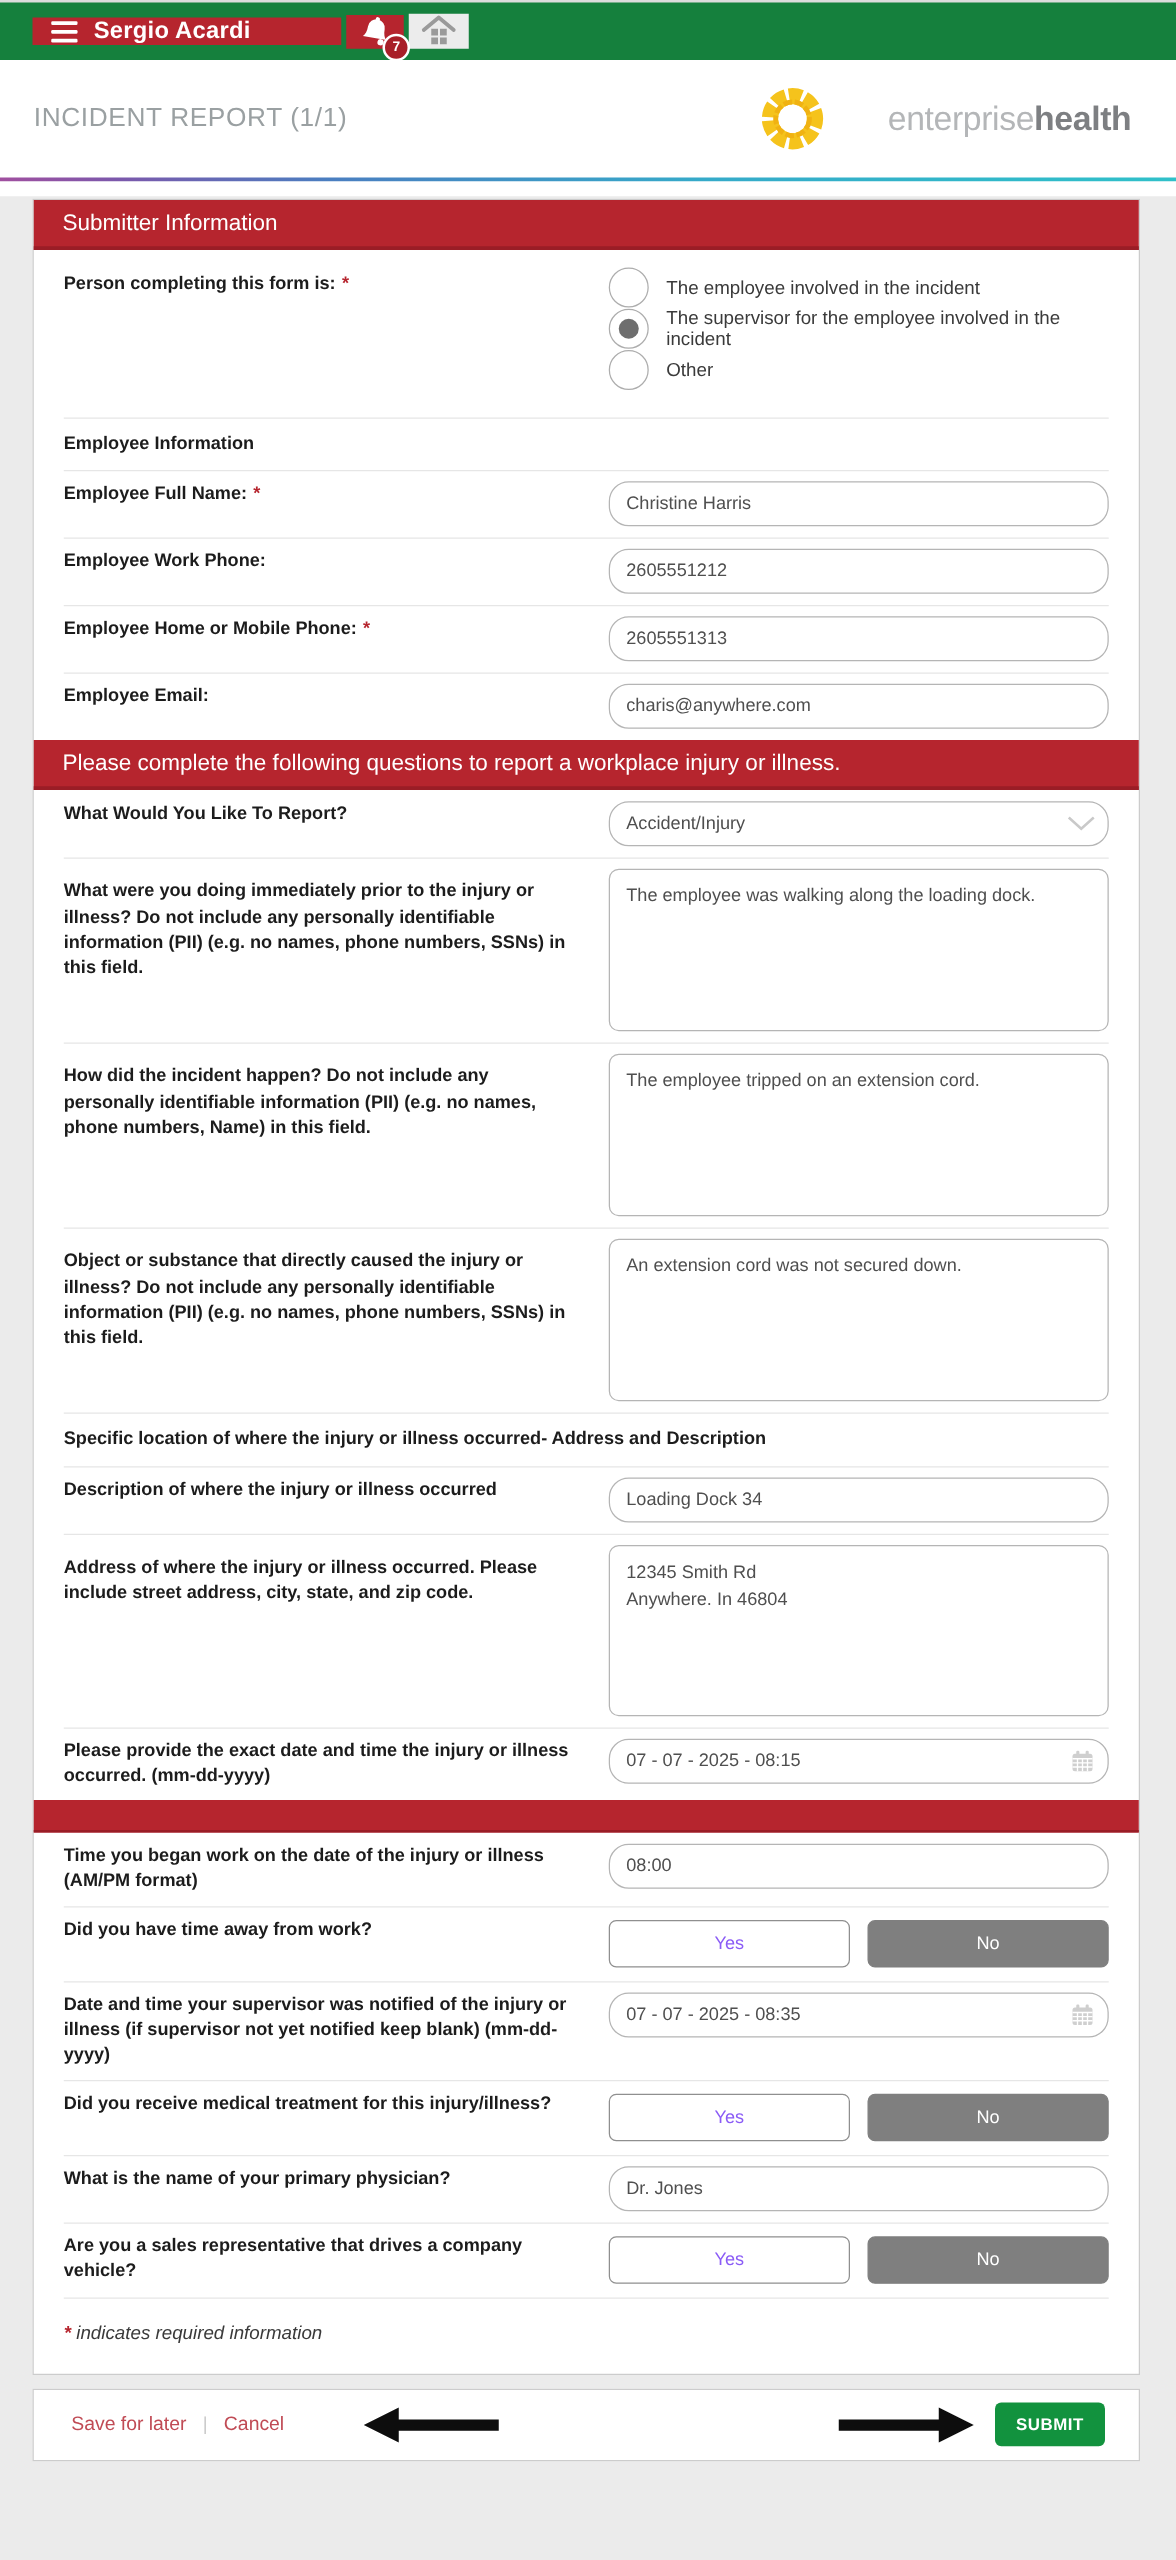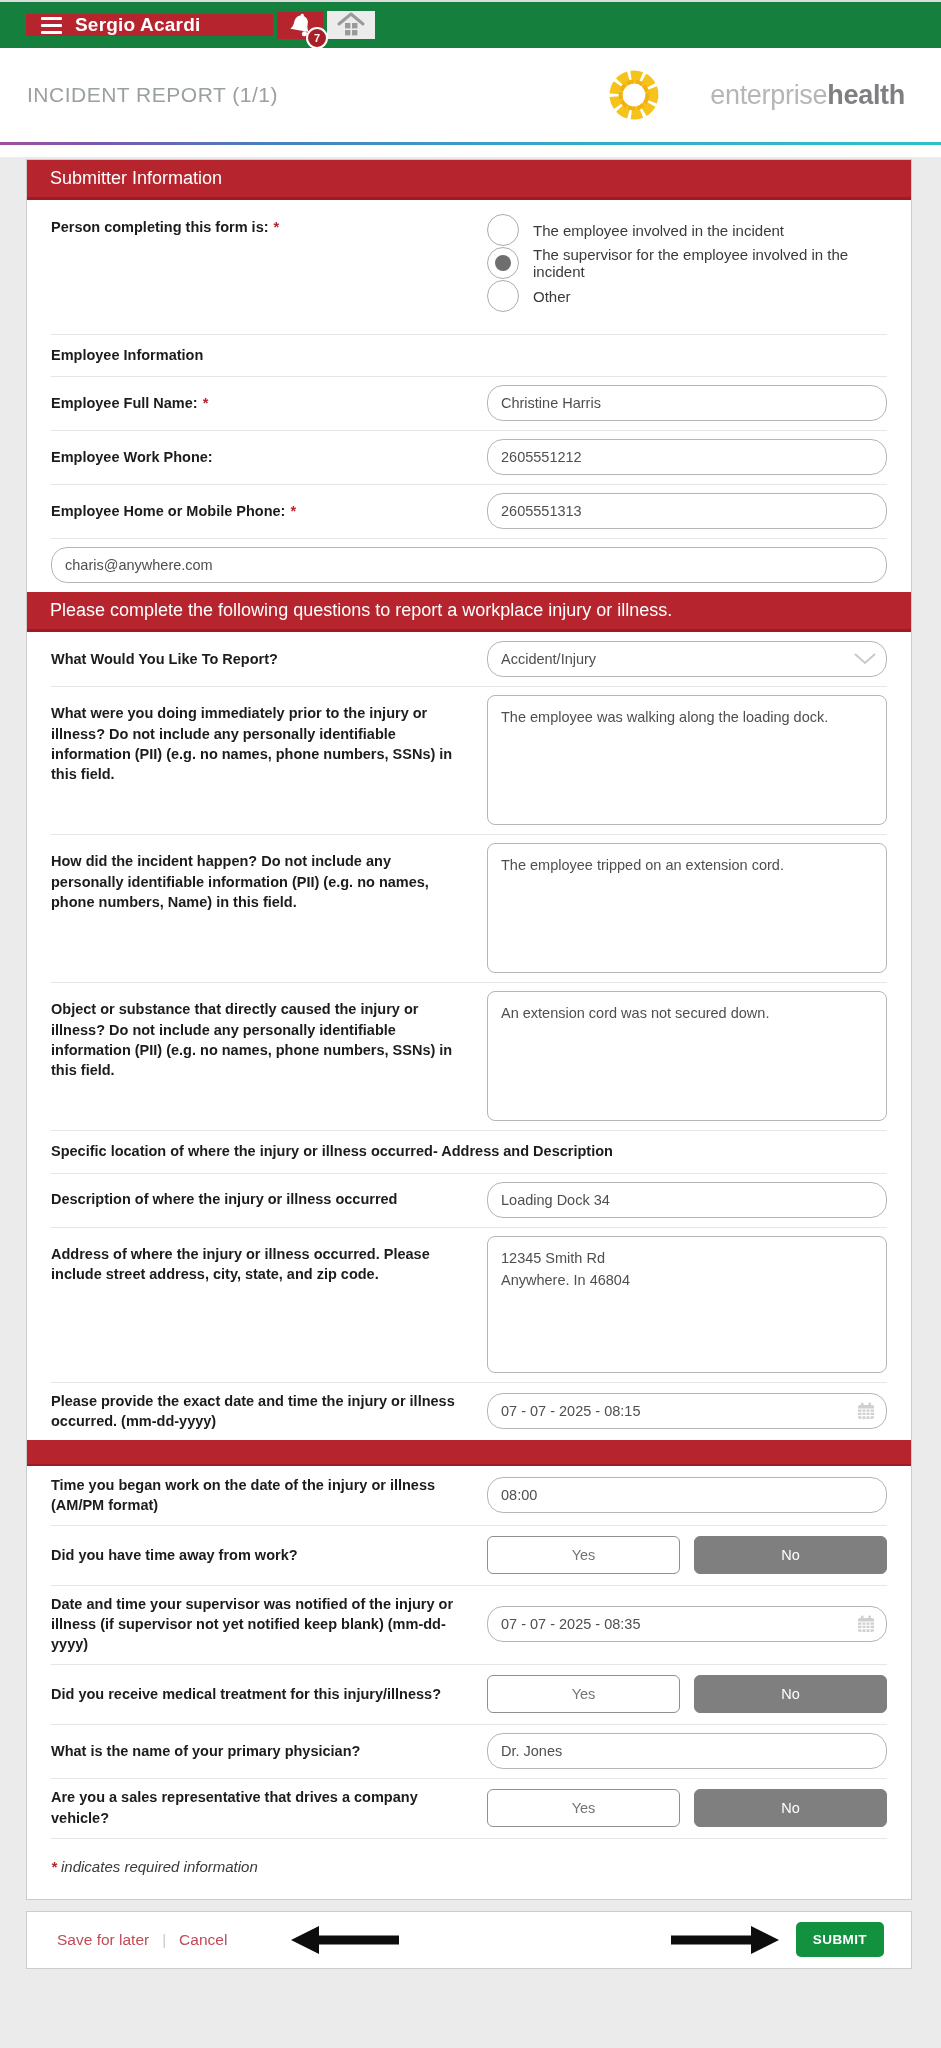--- a/index.html
+++ b/index.html
@@ -34,21 +34,21 @@
 
   
   .content { padding-top:2px; }
   .card { margin:0 29px 0 26px; background:#fff; border:1px solid #cccccc; }
   .sec-header { background:#b6252e; border-bottom:3px solid #9a1d26; color:#fff; font-size:18px; font-weight:400;
                 padding:8px 23px; min-height:39px; display:flex; align-items:center; }
   .sec-header.empty { min-height:26px; padding:0 23px; border-bottom-width:2px; }
 
   .row { display:flex; padding:9px 24px; position:relative; align-items:flex-start; }
   .row + .row::before { content:""; position:absolute; left:24px; right:24px; top:0; border-top:1px solid #e6e6e6; }
-  .row.center { align-items:center; }
+  .row.center { align-items:flex-start; }
   .flabel { width:436px; flex:none; padding-right:30px; font-weight:bold; font-size:14.5px; color:#1c1c1c; line-height:1.4; padding-top:8px; }
   .row.center .flabel { padding-top:0; }
   .heading .flabel { width:auto; padding-top:2px; padding-bottom:2px; }
   .control { flex:1; position:relative; min-width:0; }
 
   .tinput { height:36px; border:1px solid #b5b5b5; border-radius:16px; background:#fff; display:flex; align-items:center;
             padding:0 13px; font-size:14.5px; color:#4f4f4f; }
   .tarea { min-height:130px; border:1px solid #b5b5b5; border-radius:8px; background:#fff;
            padding:10px 13px; font-size:14.5px; color:#4f4f4f; white-space:pre-line; line-height:1.55; }
   .tarea.tall { min-height:137px; }
@@ -59,21 +59,21 @@
   .radio-group { display:flex; flex-direction:column; gap:0; padding:5px 0 13px; }
   .radio-option { display:flex; align-items:center; gap:14px; }
   .rcircle { width:32px; height:32px; border-radius:50%; border:1px solid #adadad; background:#fff; flex:none; position:relative; }
   .rcircle.sel::after { content:""; position:absolute; top:7px; left:7px; right:7px; bottom:7px; border-radius:50%; background:#6e6e6e; }
   .rlabel { font-size:15px; color:#3a3a3a; }
 
   
   .yn { display:flex; gap:14px; width:100%; padding:2px 0; }
   .yn .btn { flex:1; height:38px; border-radius:6px; font-size:14.5px; display:flex; align-items:center; justify-content:center;
              font-family:inherit; cursor:default; }
-  .btn.yes { background:#fff; border:1px solid #8f8f8f; color:#737373; }
+  .btn.yes { background:#fff; border:1px solid #8f8f8f; color:#8b5cf6; }
   .btn.no  { background:#7f7f7f; border:1px solid #7f7f7f; color:#fff; }
 
   .note-row { padding:20px 24px 24px; font-size:15px; color:#3a3a3a; position:relative;font-style:italic; }
   .note-row::before { content:""; position:absolute; left:24px; right:24px; top:0; border-top:1px solid #e6e6e6; }
   .req { color:#b6252e; font-weight:bold; }
   .flabel .req { margin-left:5px; }
 
   
   .footer-card { margin-top:11px; height:58px; display:flex; align-items:center; justify-content:space-between;
                  padding:0 27px 0 30px; }
@@ -185,20 +185,21 @@
         </div>
 
         <div class="row center">
           <div class="flabel"><span>Employee Home or Mobile Phone:</span><span class="req">*</span></div>
           <div class="control">
               <div class="tinput">2605551313</div>
             </div>
         </div>
 
         <div class="row center">
+          <div class="flabel">Employee Email:</div>
           <div class="control">
               <div class="tinput">charis@anywhere.com</div>
             </div>
         </div>
       </div>
 
       <div class="sec-header">Please complete the following questions to report a workplace injury or illness.</div>
 
       <div class="rows">
         <div class="row center">

